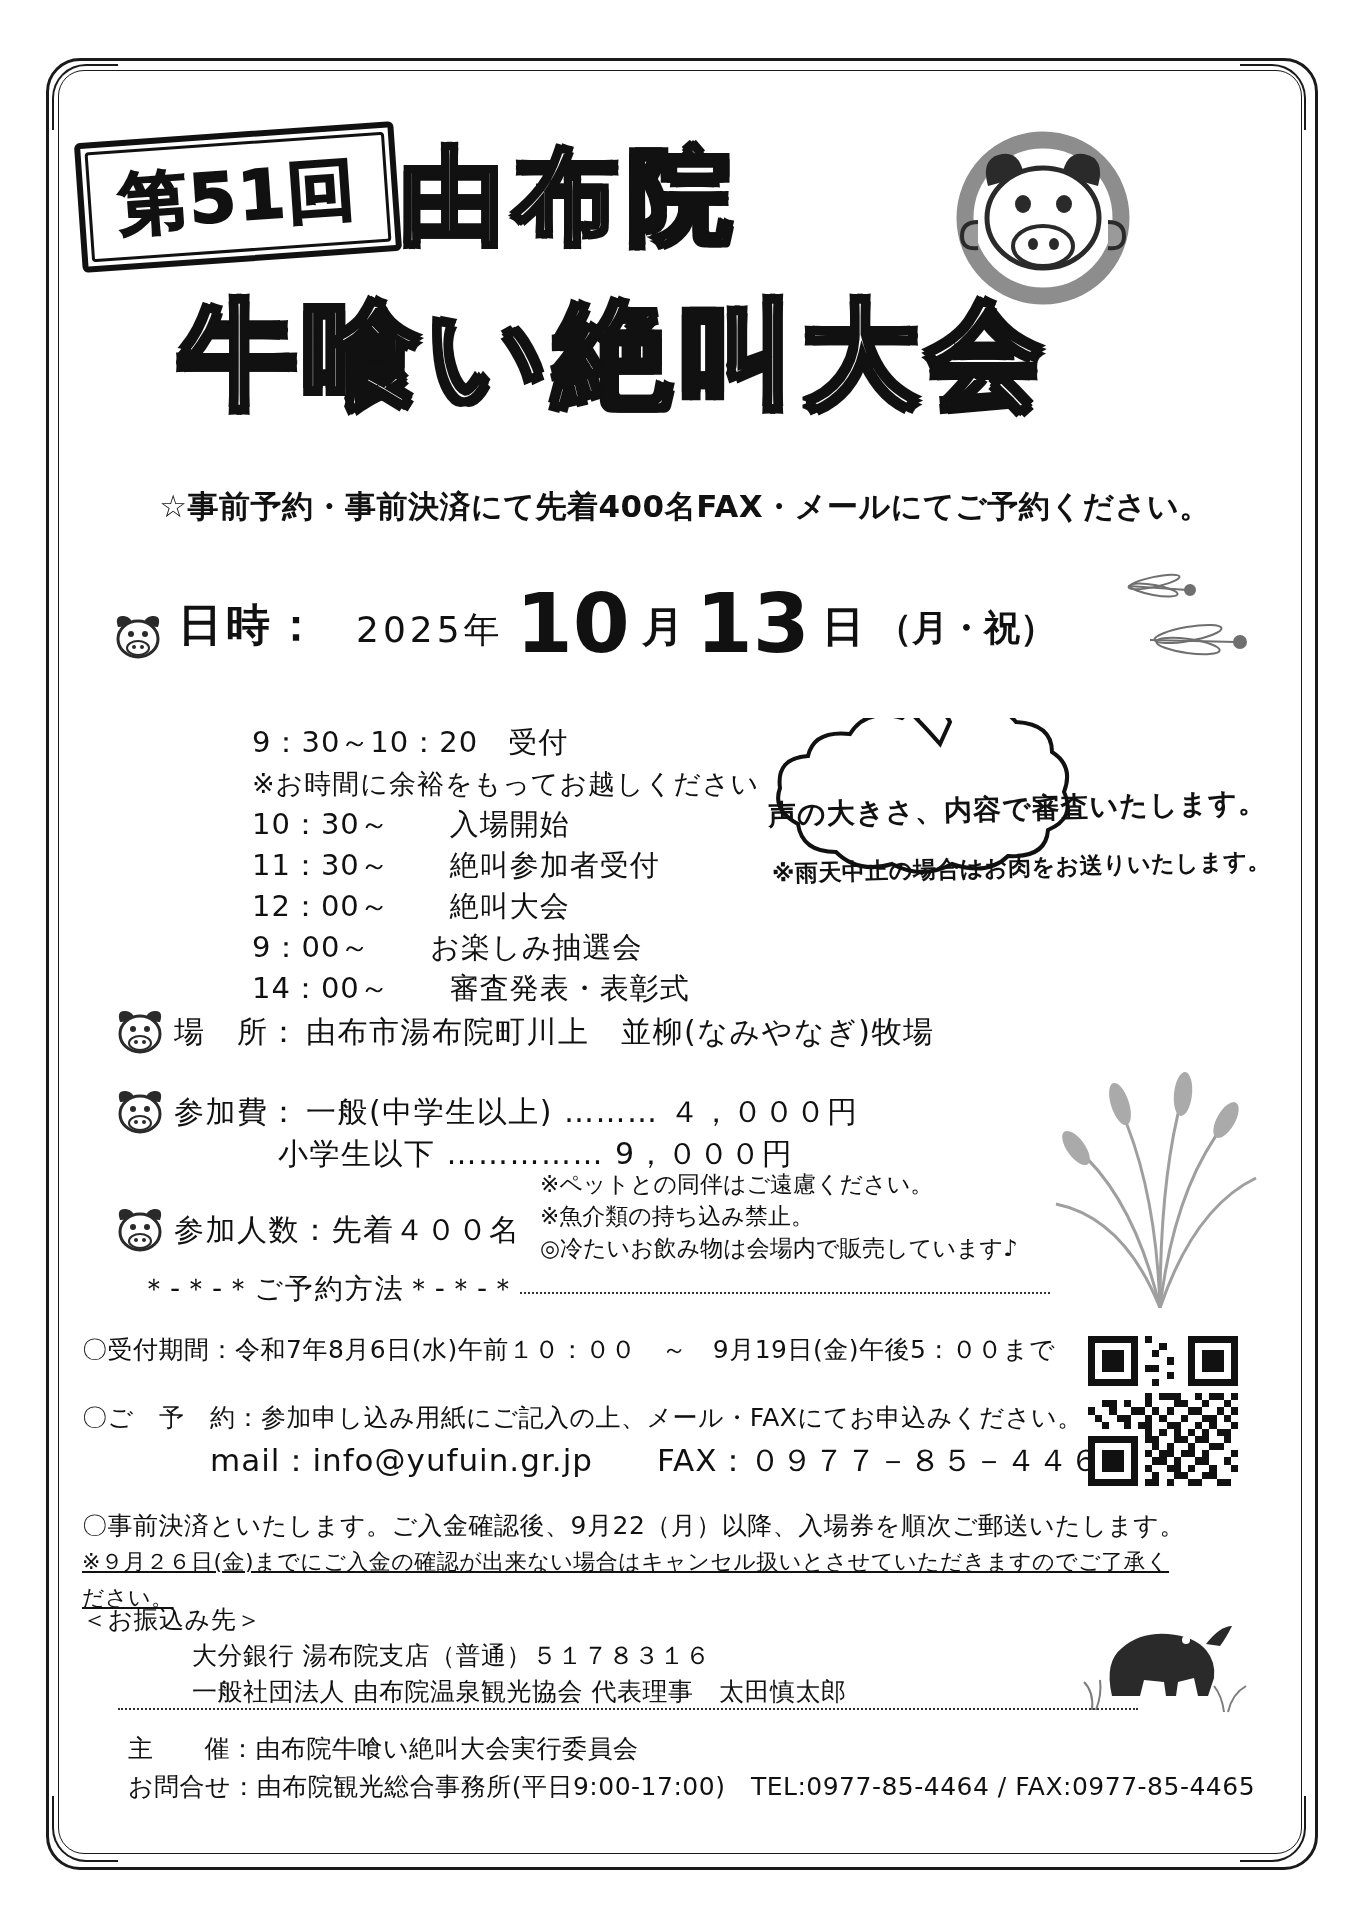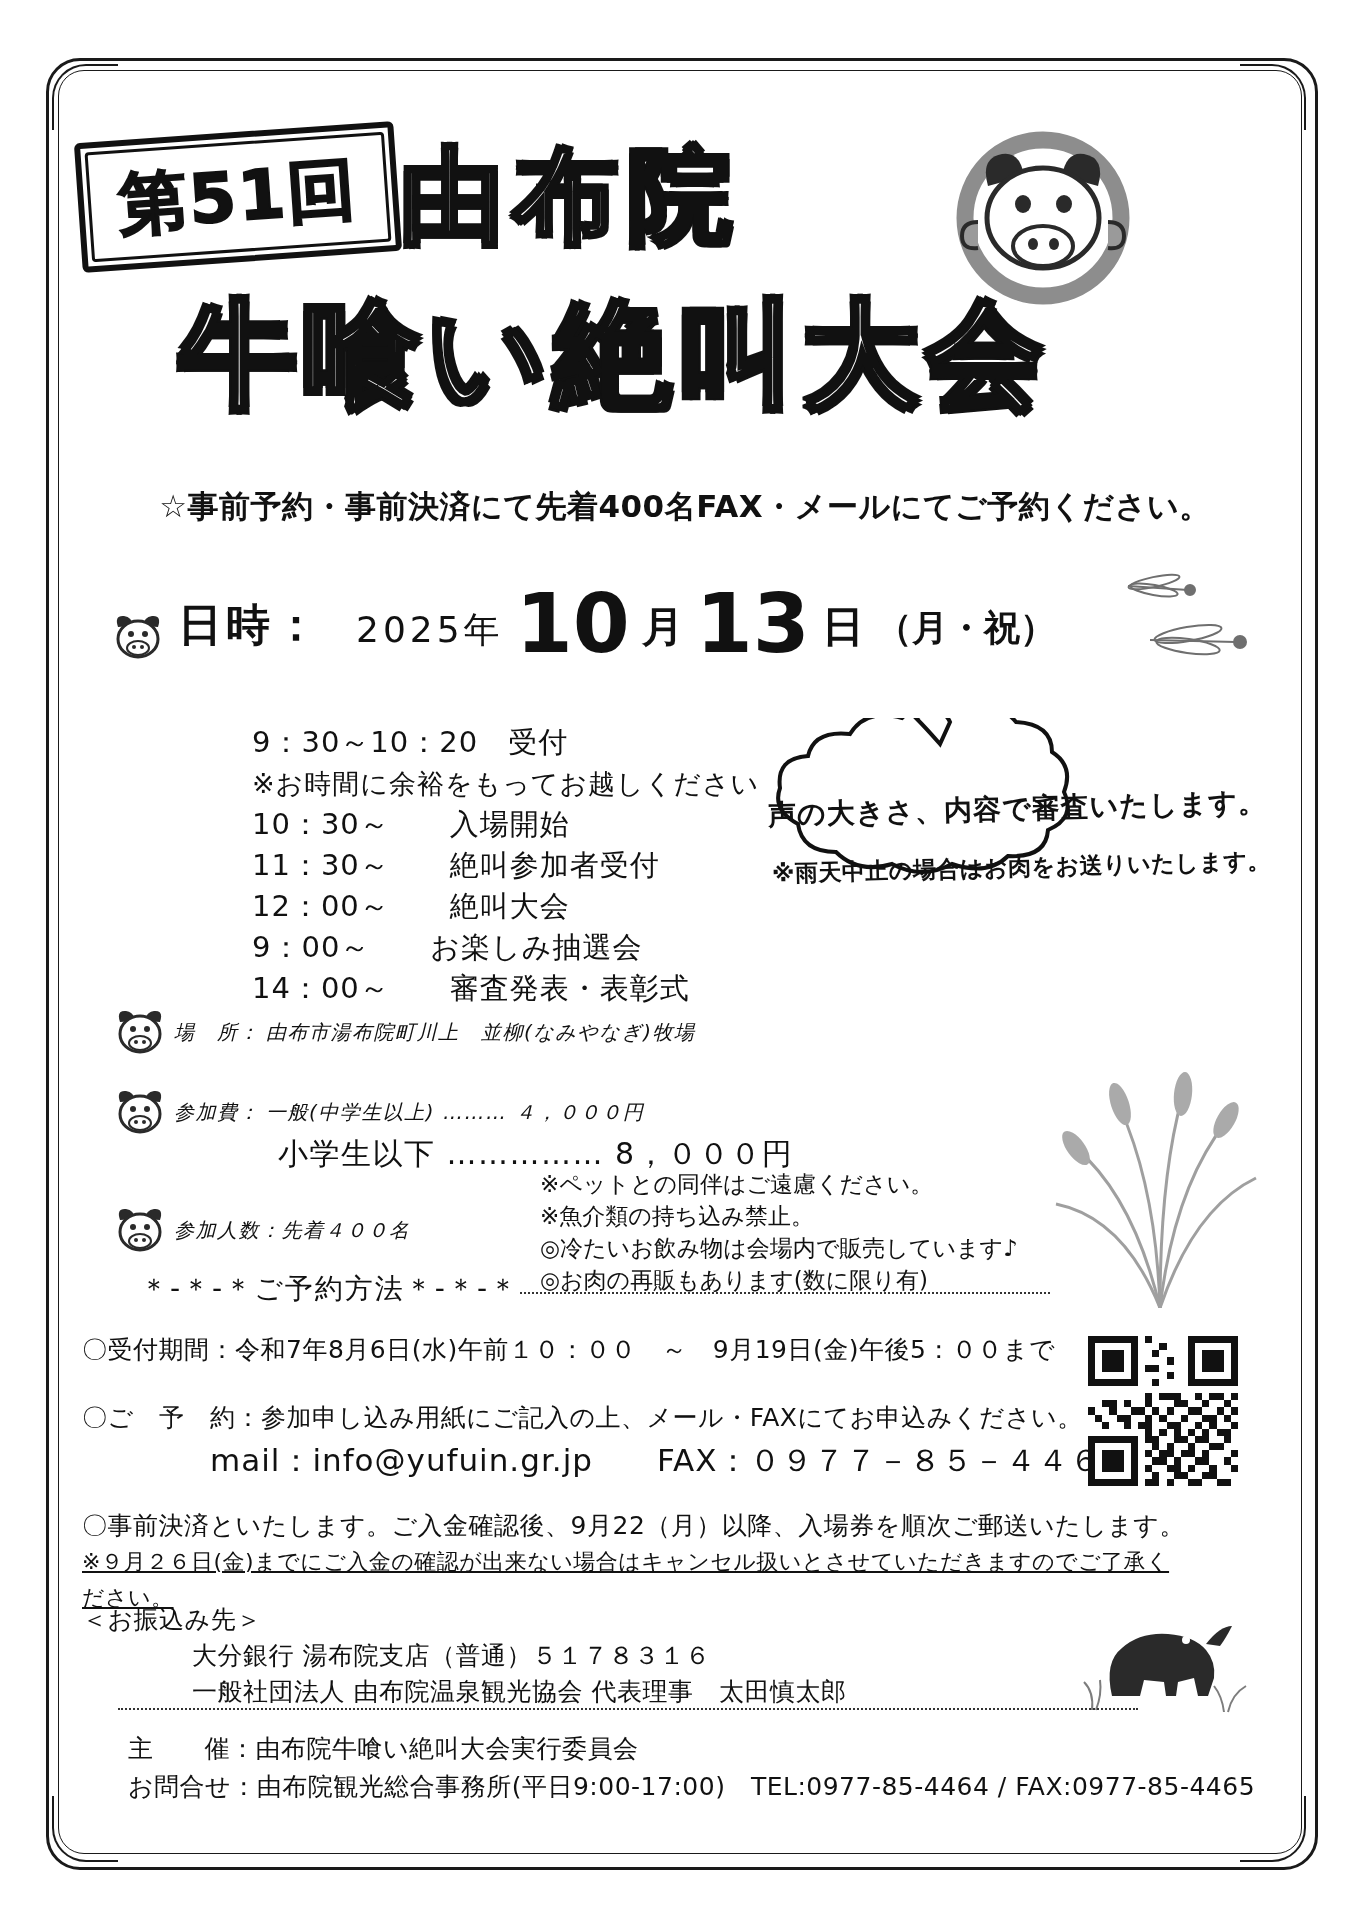--- a/index.html
+++ b/index.html
@@ -154,25 +154,24 @@
   .bubble-text2 {
     position: absolute; left: 772px; top: 852px;
     font-size: 23px; font-weight: bold; letter-spacing: 0.5px;
     transform: rotate(-1.5deg);
   }
 
   
   .info {
     position: absolute;
     left: 112px;
-    font-size: 20px;
+    font-size: 30px;
     letter-spacing: 1.5px;
     display: flex;
     align-items: center;
-    font-style: italic;
   }
   .info .txt { padding-left: 6px; }
   #row-place { top: 1008px; }
   #row-fee   { top: 1088px; }
   #fee-2     { position: absolute; left: 278px; top: 1134px; font-size: 30px; letter-spacing: 1.5px; }
   #row-count { top: 1206px; }
 
   .notes {
     position: absolute;
     left: 540px; top: 1168px;
@@ -350,41 +349,40 @@
       <ellipse cx="28" cy="26" rx="20" ry="18" fill="#fff" stroke="#2a2a2a" stroke-width="3"></ellipse>
       <circle cx="21" cy="21" r="3" fill="#2a2a2a"></circle>
       <circle cx="35" cy="21" r="3" fill="#2a2a2a"></circle>
       <ellipse cx="28" cy="35" rx="11" ry="7" fill="#fff" stroke="#2a2a2a" stroke-width="2"></ellipse>
       <circle cx="24" cy="34" r="2" fill="#2a2a2a"></circle>
       <circle cx="32" cy="34" r="2" fill="#2a2a2a"></circle>
     </svg>
     <span class="txt">参加費：</span>
     <span class="txt">一般(中学生以上) ……… ４，０００円</span>
   </div>
-  <div id="fee-2">小学生以下 …………… 8，０００円</div>
+  <div id="fee-2">小学生以下 …………… 9，０００円</div>
 
   <div class="info" id="row-count">
     <svg class="cow-icon" viewBox="0 0 56 48">
       <path d="M8 14 q-4 -12 6 -11 q8 1 9 10z" fill="#2a2a2a"></path>
       <path d="M48 14 q4 -12 -6 -11 q-8 1 -9 10z" fill="#2a2a2a"></path>
       <ellipse cx="28" cy="26" rx="20" ry="18" fill="#fff" stroke="#2a2a2a" stroke-width="3"></ellipse>
       <circle cx="21" cy="21" r="3" fill="#2a2a2a"></circle>
       <circle cx="35" cy="21" r="3" fill="#2a2a2a"></circle>
       <ellipse cx="28" cy="35" rx="11" ry="7" fill="#fff" stroke="#2a2a2a" stroke-width="2"></ellipse>
       <circle cx="24" cy="34" r="2" fill="#2a2a2a"></circle>
       <circle cx="32" cy="34" r="2" fill="#2a2a2a"></circle>
     </svg>
     <span class="txt">参加人数：先着４００名</span>
   </div>
 
   <div class="notes">
     <div>※ペットとの同伴はご遠慮ください。</div>
     <div>※魚介類の持ち込み禁止。</div>
     <div>◎冷たいお飲み物は会場内で販売しています♪</div>
-    <div>◎お肉の再販もあります(数に限り有)</div>
   </div>
 
   <svg class="grass" viewBox="0 0 230 300">
     <g stroke="#8f8f8f" fill="none" stroke-width="3">
       <path d="M120 300 q-4 -120 -40 -200"></path>
       <path d="M120 300 q0 -130 22 -210"></path>
       <path d="M120 300 q14 -120 66 -186"></path>
       <path d="M120 300 q-26 -110 -84 -160"></path>
       <path d="M120 300 q34 -100 96 -130"></path>
       <path d="M120 300 q-36 -90 -104 -104"></path>

